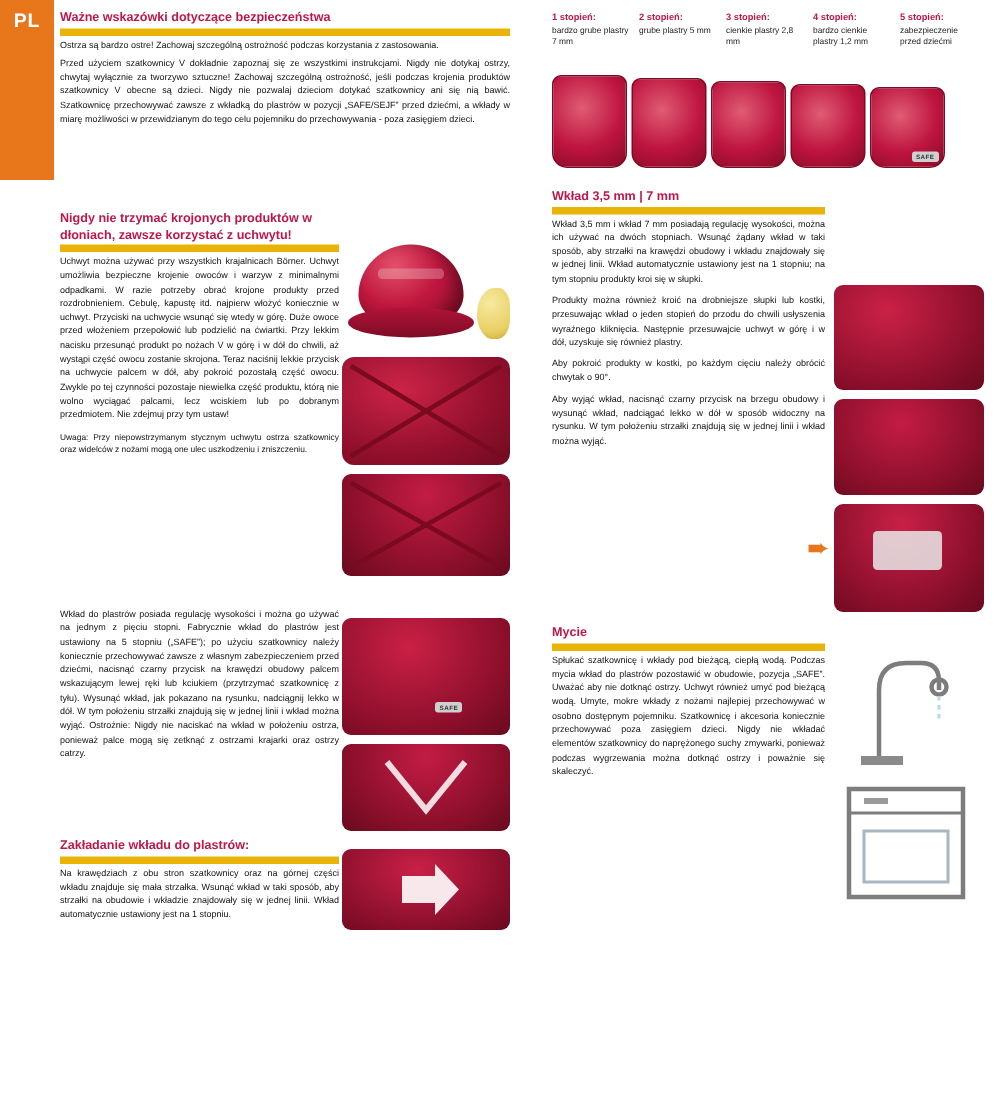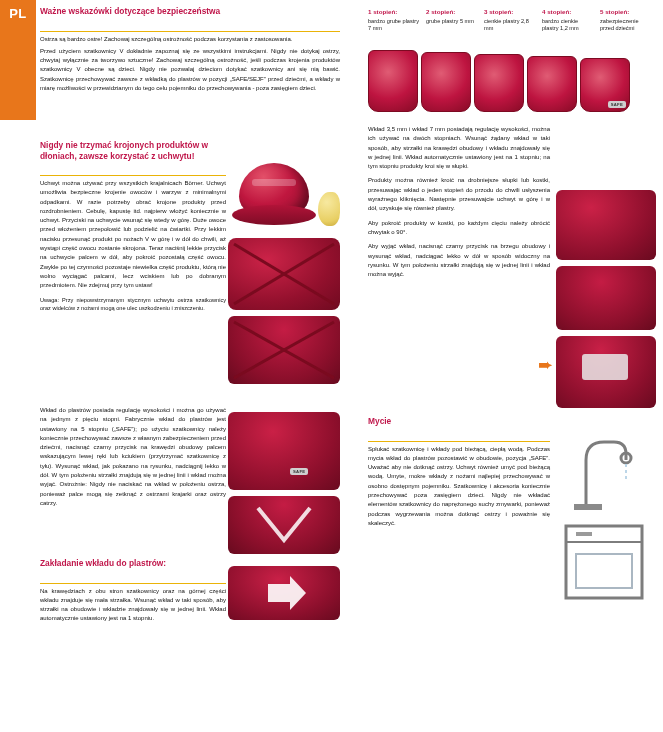--- a/index.html
+++ b/index.html
@@ -40,22 +40,22 @@
     height: 612px;
     background: #ffffff;
   }
 
   
   h2.sec {
     color: #C0174B;
     font-size: 8.4px;
     font-weight: bold;
     margin: 0 0 3px 0;
-    padding-bottom: 14px;
-    border-bottom: 1px solid #eab308;
+    padding-bottom: 2px;
+    border-bottom: 5px solid #eab308;
     line-height: 1.25;
   }
   p.body {
     font-size: 6.0px;
     line-height: 1.55;
     color: #111111;
     margin: 0 0 5px 0;
     text-align: justify;
   }
   p.body.tight { margin-bottom: 3px; }
@@ -282,20 +282,21 @@
     <div class="slice" style="width:50px;height:62px;"></div>
     <div class="slice" style="width:50px;height:60px;"></div>
     <div class="slice" style="width:50px;height:58px;"></div>
     <div class="slice" style="width:50px;height:56px;"></div>
     <div class="slice" style="width:50px;height:54px;position:relative;">
       <div class="safe-badge" style="right:3px;bottom:3px;">SAFE</div>
     </div>
   </div>
 
   <div style="position:absolute; left:368px; top:125px; width:182px;">
+    <h2 class="sec">Wkład 3,5 mm | 7 mm</h2>
     <p class="body">Wkład 3,5 mm i wkład 7 mm posiadają regulację wysokości, można ich używać na dwóch stopniach. Wsunąć żądany wkład w taki sposób, aby strzałki na krawędzi obudowy i wkładu znajdowały się w jednej linii. Wkład automatycznie ustawiony jest na 1 stopniu; na tym stopniu produkty kroi się w słupki.</p>
     <p class="body">Produkty można również kroić na drobniejsze słupki lub kostki, przesuwając wkład o jeden stopień do przodu do chwili usłyszenia wyraźnego kliknięcia. Następnie przesuwajcie uchwyt w górę i w dół, uzyskuje się również plastry.</p>
     <p class="body">Aby pokroić produkty w kostki, po każdym cięciu należy obrócić chwytak o 90°.</p>
     <p class="body">Aby wyjąć wkład, nacisnąć czarny przycisk na brzegu obudowy i wysunąć wkład, nadciągać lekko w dół w sposób widoczny na rysunku. W tym położeniu strzałki znajdują się w jednej linii i wkład można wyjąć.</p>
   </div>
 
   <div class="photo" style="left:556px; top:190px; width:100px; height:70px;">
     <div style="position:absolute;inset:0;background:radial-gradient(ellipse at 35% 25%,#CB2147 0%,#8D0F2C 65%,#690A1F 100%);border-radius:6px;"></div>
   </div>
   <div class="photo" style="left:556px; top:266px; width:100px; height:64px;">

